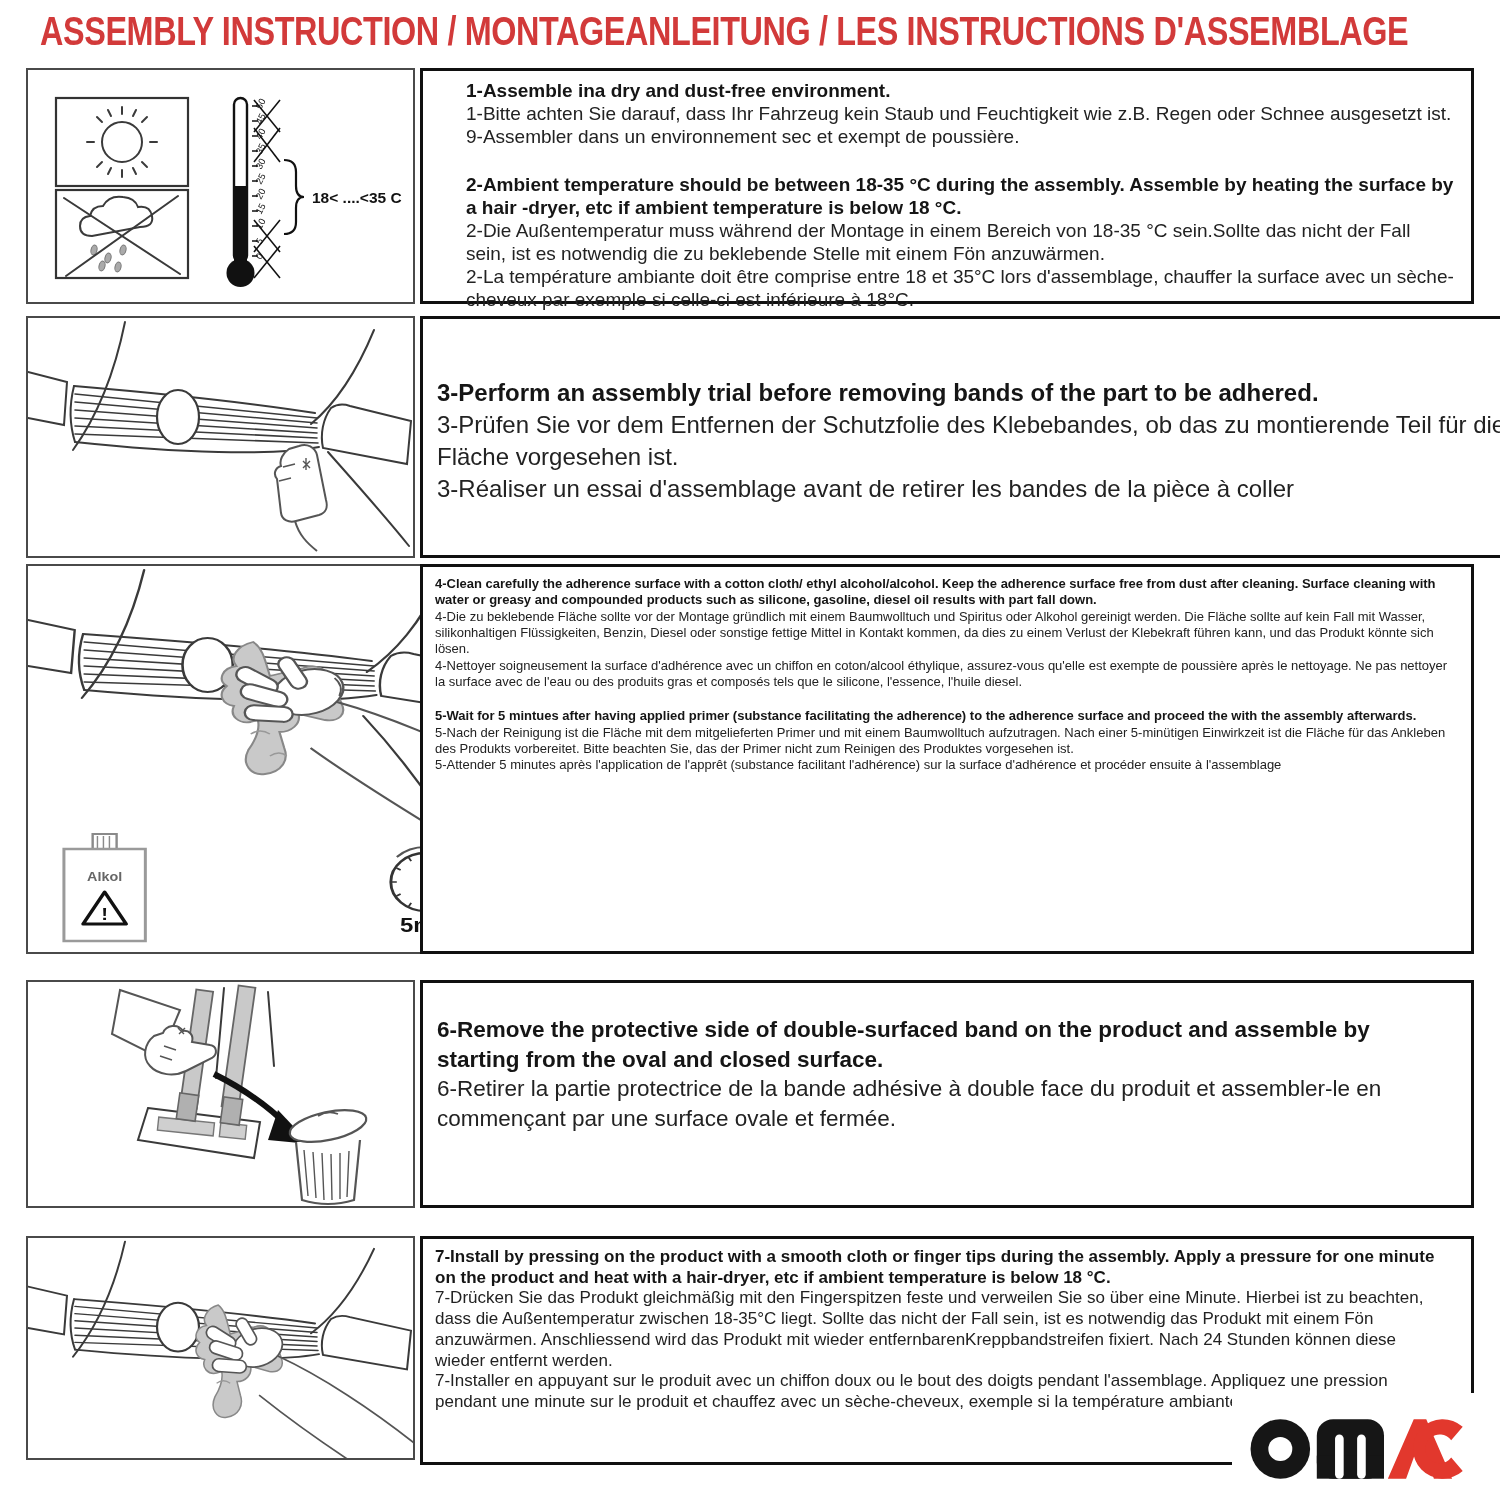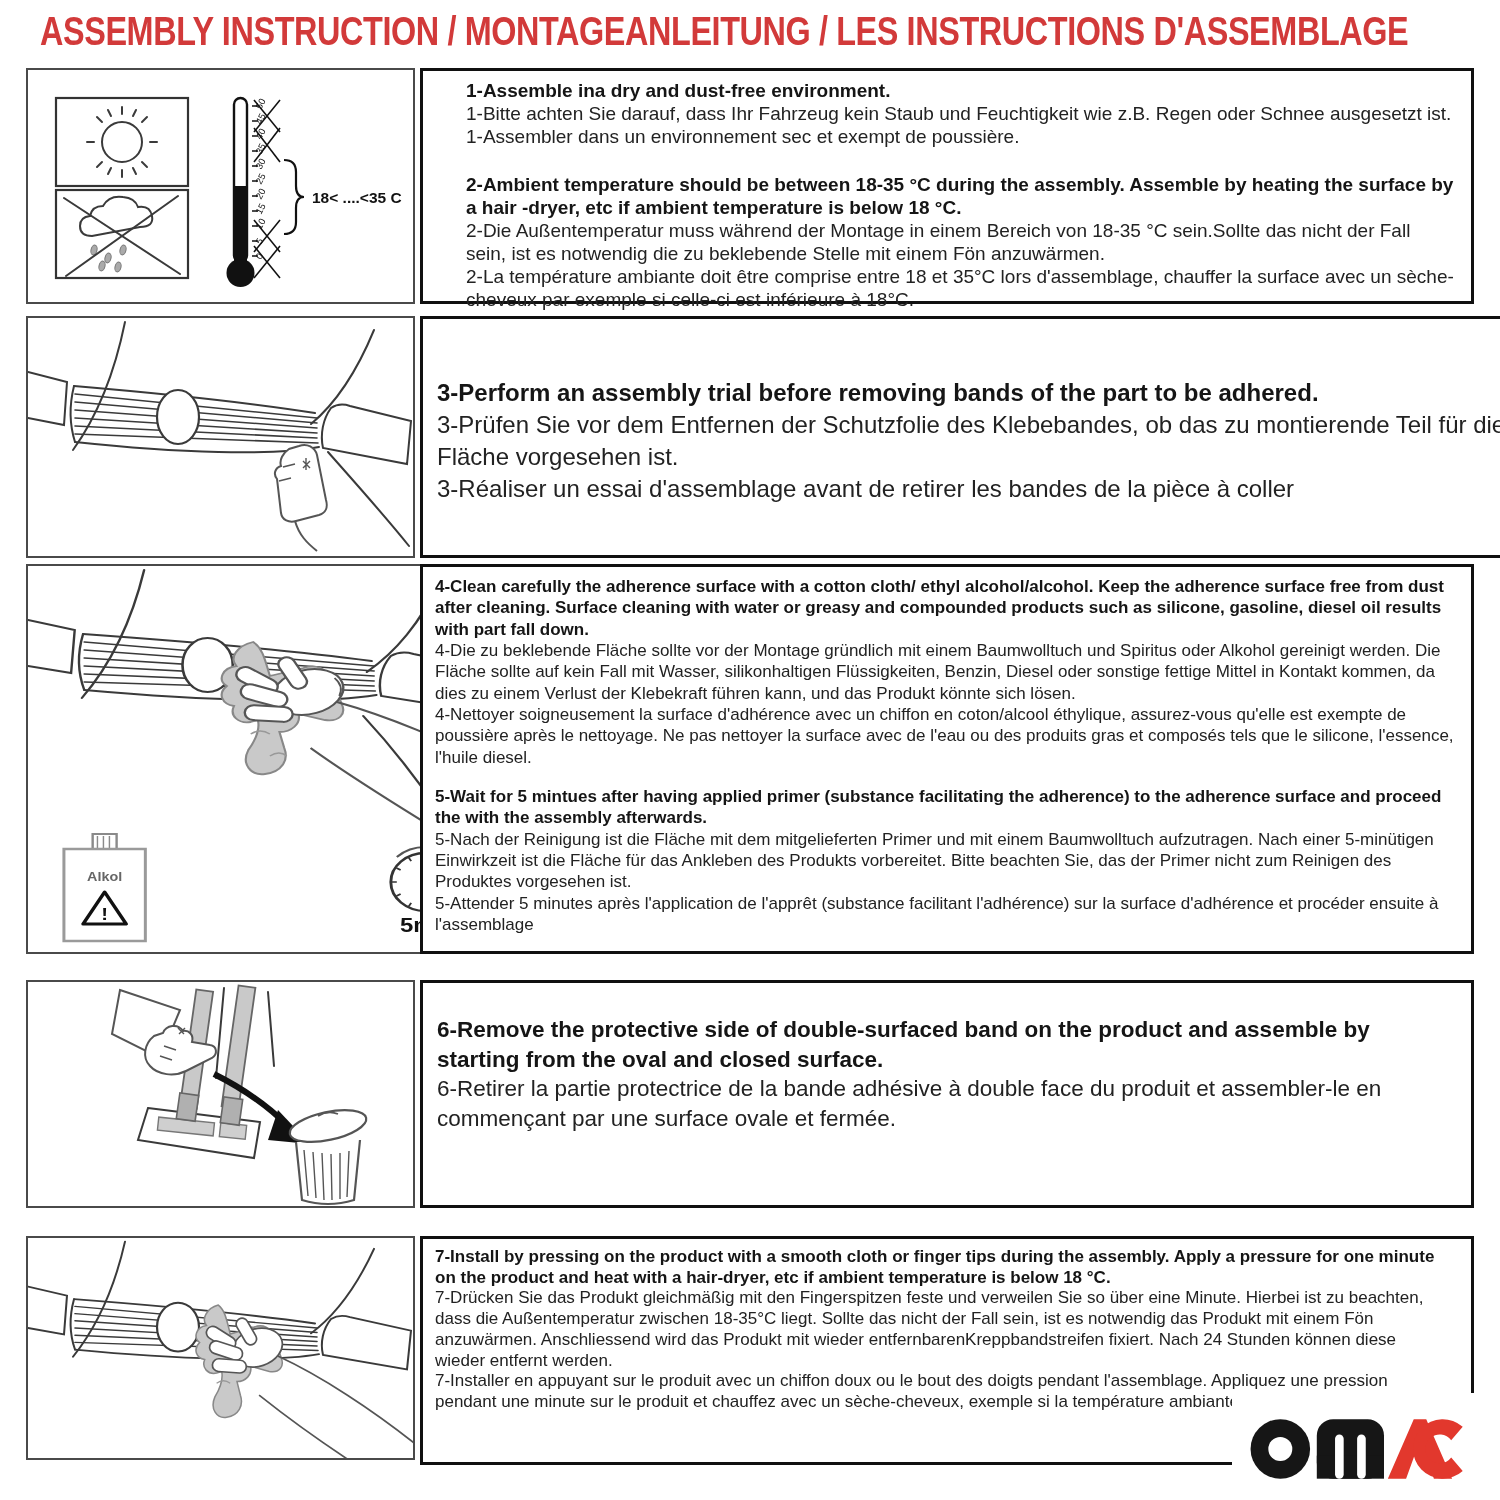--- a/index.html
+++ b/index.html
@@ -10,21 +10,21 @@
       transform:scaleX(0.79);transform-origin:left top;}
   .box{position:absolute;background:#fff;box-sizing:border-box;}
   .rbox{border:3px solid #101010;}
   .lbox{border:2px solid #4a4a4a;}
   .txt{box-sizing:border-box;height:100%;}
   .txt p{margin:0;}
   .b{font-weight:700;color:#151515;}
   .gap24{height:24px;} .gap18{height:18px;}
   .s-r1 .txt{padding:8px 16px 0 12px;font-size:19px;line-height:1.22;}
   .s-r2 .txt{padding:58px 16px 0 14px;font-size:24px;line-height:1.33;}
-  .s-r3 .txt{padding:9px 14px 0 12px;font-size:17px;line-height:1.255;}
+  .s-r3 .txt{padding:9px 14px 0 12px;font-size:13px;line-height:1.255;}
   .s-r4 .txt{padding:32px 20px 0 14px;font-size:22.5px;line-height:1.32;}
   .s-r5 .txt{padding:8px 24px 0 12px;font-size:17px;line-height:1.22;}
   svg{display:block;}
   .logo-wrap{position:absolute;left:1232px;top:1393px;width:252px;height:107px;
       background:#fff;display:flex;align-items:center;justify-content:flex-start;
       padding-left:14px;box-sizing:border-box;z-index:6;}
   .line-art{stroke:#3a3a3a;fill:none;stroke-width:2;stroke-linecap:round;}
 </style>
 </head>
 <body>
@@ -100,21 +100,21 @@
       <path d="M256 90 Q268 90 268 102 L268 116 Q268 127 276 127 Q268 127 268 138 L268 152 Q268 164 256 164" fill="none" stroke="#111" stroke-width="2.2"></path>
       <text x="284" y="133" font-size="15.5" font-weight="600" fill="#111">18&lt; ....&lt;35 C</text>
     </g>
   </svg>
 </div>
 
 <div class="box rbox s-r1" style="left:420px;top:68px;width:1054px;height:236px;padding-left:31px;">
   <div class="txt">
     <p class="b">1-Assemble ina dry and dust-free environment.</p>
     <p>1-Bitte achten Sie darauf, dass Ihr Fahrzeug kein Staub und Feuchtigkeit wie z.B. Regen oder Schnee ausgesetzt ist.</p>
-    <p>1-Assembler dans un environnement sec et exempt de poussière.</p>
+    <p>9-Assembler dans un environnement sec et exempt de poussière.</p>
     <div class="gap24"></div>
     <p class="b">2-Ambient temperature should be between 18-35 °C  during the assembly. Assemble by heating the surface by a hair -dryer, etc if ambient temperature is below 18 °C.</p>
     <p>2-Die Außentemperatur muss während der Montage in einem Bereich von 18-35 °C  sein.Sollte das nicht der Fall sein, ist es notwendig die zu beklebende Stelle mit einem Fön anzuwärmen.</p>
     <p>2-La température ambiante doit être comprise entre 18 et 35°C lors d'assemblage, chauffer la surface avec un sèche-cheveux par exemple si celle-ci est inférieure à 18°C.</p>
   </div>
 </div>
 
 <div class="box lbox" style="left:26px;top:316px;width:389px;height:242px;">
   <svg viewBox="0 0 385 238" width="100%" height="100%" preserveAspectRatio="none">
     <g class="line-art">

